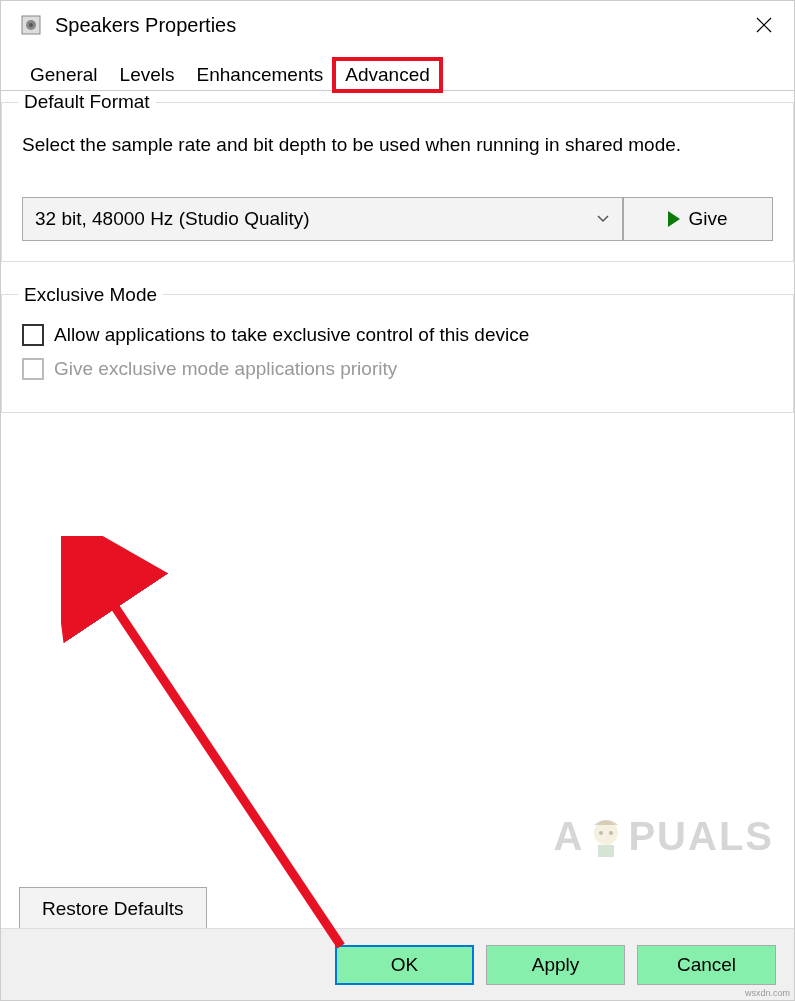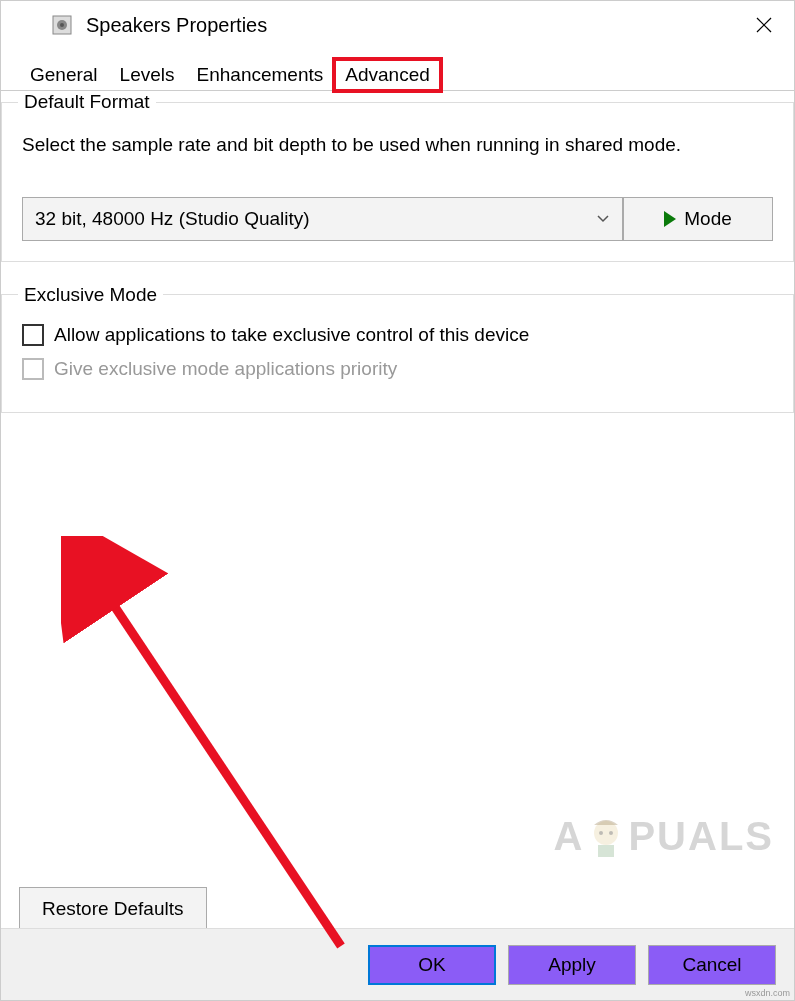--- a/index.html
+++ b/index.html
@@ -17,21 +17,20 @@
       height: 100%;
       border: 1px solid #ccc;
       position: relative;
     }
     .titlebar {
       height: 48px;
       display: flex;
       align-items: center;
       padding: 0 12px 0 18px;
       position: relative;
-      margin-left: 31px;
     }
     .title-icon {
       width: 24px;
       height: 24px;
       margin-right: 12px;
       display: inline-flex;
       align-items: center;
       justify-content: center;
     }
     .title-text {
@@ -180,23 +179,23 @@
       height: 72px;
       background: #f0f0f0;
       border-top: 1px solid #ddd;
       display: flex;
       align-items: center;
       justify-content: flex-end;
       gap: 12px;
       padding: 0 18px;
     }
     .footer .btn {
-      width: 128px;
+      width: 139px;
       height: 40px;
-      background: #8b5cf6;
+      background: #86efac;
       border: 1px solid #aaa;
       font-size: 19px;
       display: flex;
       align-items: center;
       justify-content: center;
       cursor: pointer;
     }
     .footer .btn.primary {
       border: 2px solid #0078d7;
     }
@@ -275,21 +274,21 @@
         <div class="select-box">
           <span>32 bit, 48000 Hz (Studio Quality)</span>
           <span class="chev">
             <svg width="14" height="10" viewBox="0 0 14 10">
                 <polyline points="2,2 7,7 12,2" fill="none" stroke="#555" stroke-width="1.5"></polyline>
               </svg>
           </span>
         </div>
         <div class="test-btn">
           <span class="play-tri"></span>
-          <span>Mode</span>
+          <span>Give</span>
         </div>
       </div>
     </fieldset>
 
     <fieldset>
       <legend>Exclusive Mode</legend>
       <div class="cb-row">
         <span class="cb"></span>
         <span>Allow applications to take exclusive control of this device</span>
       </div>

